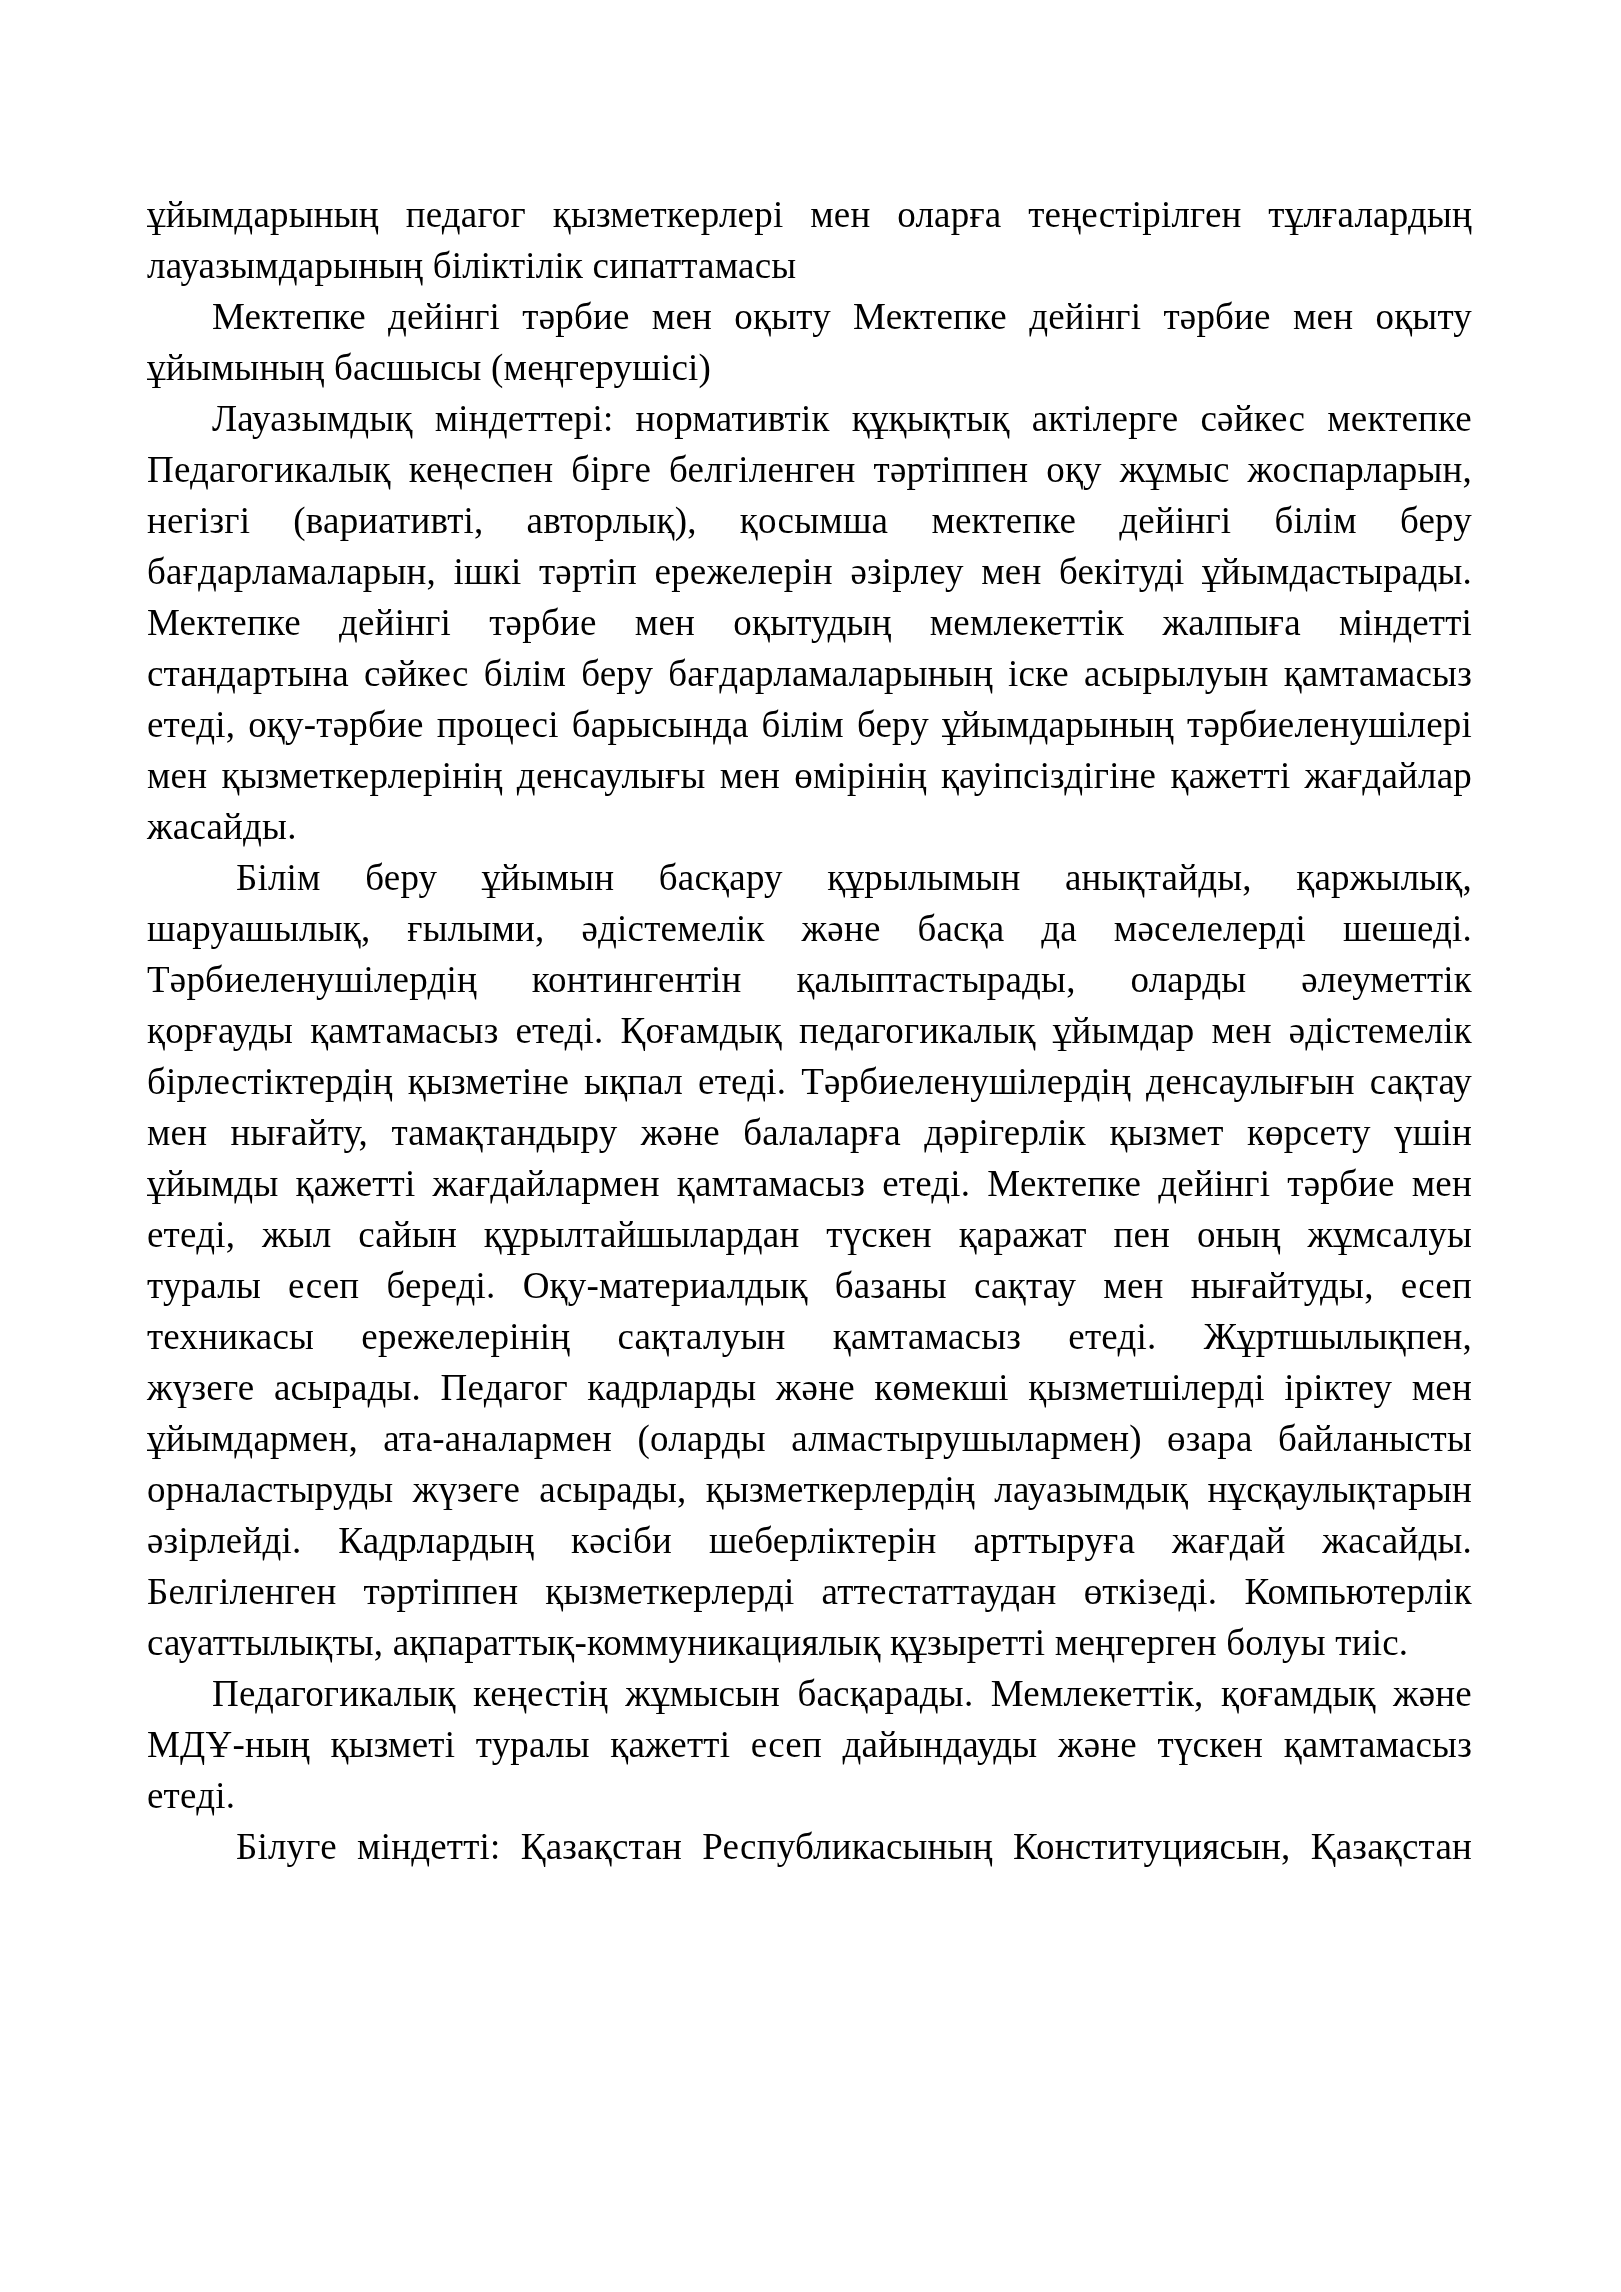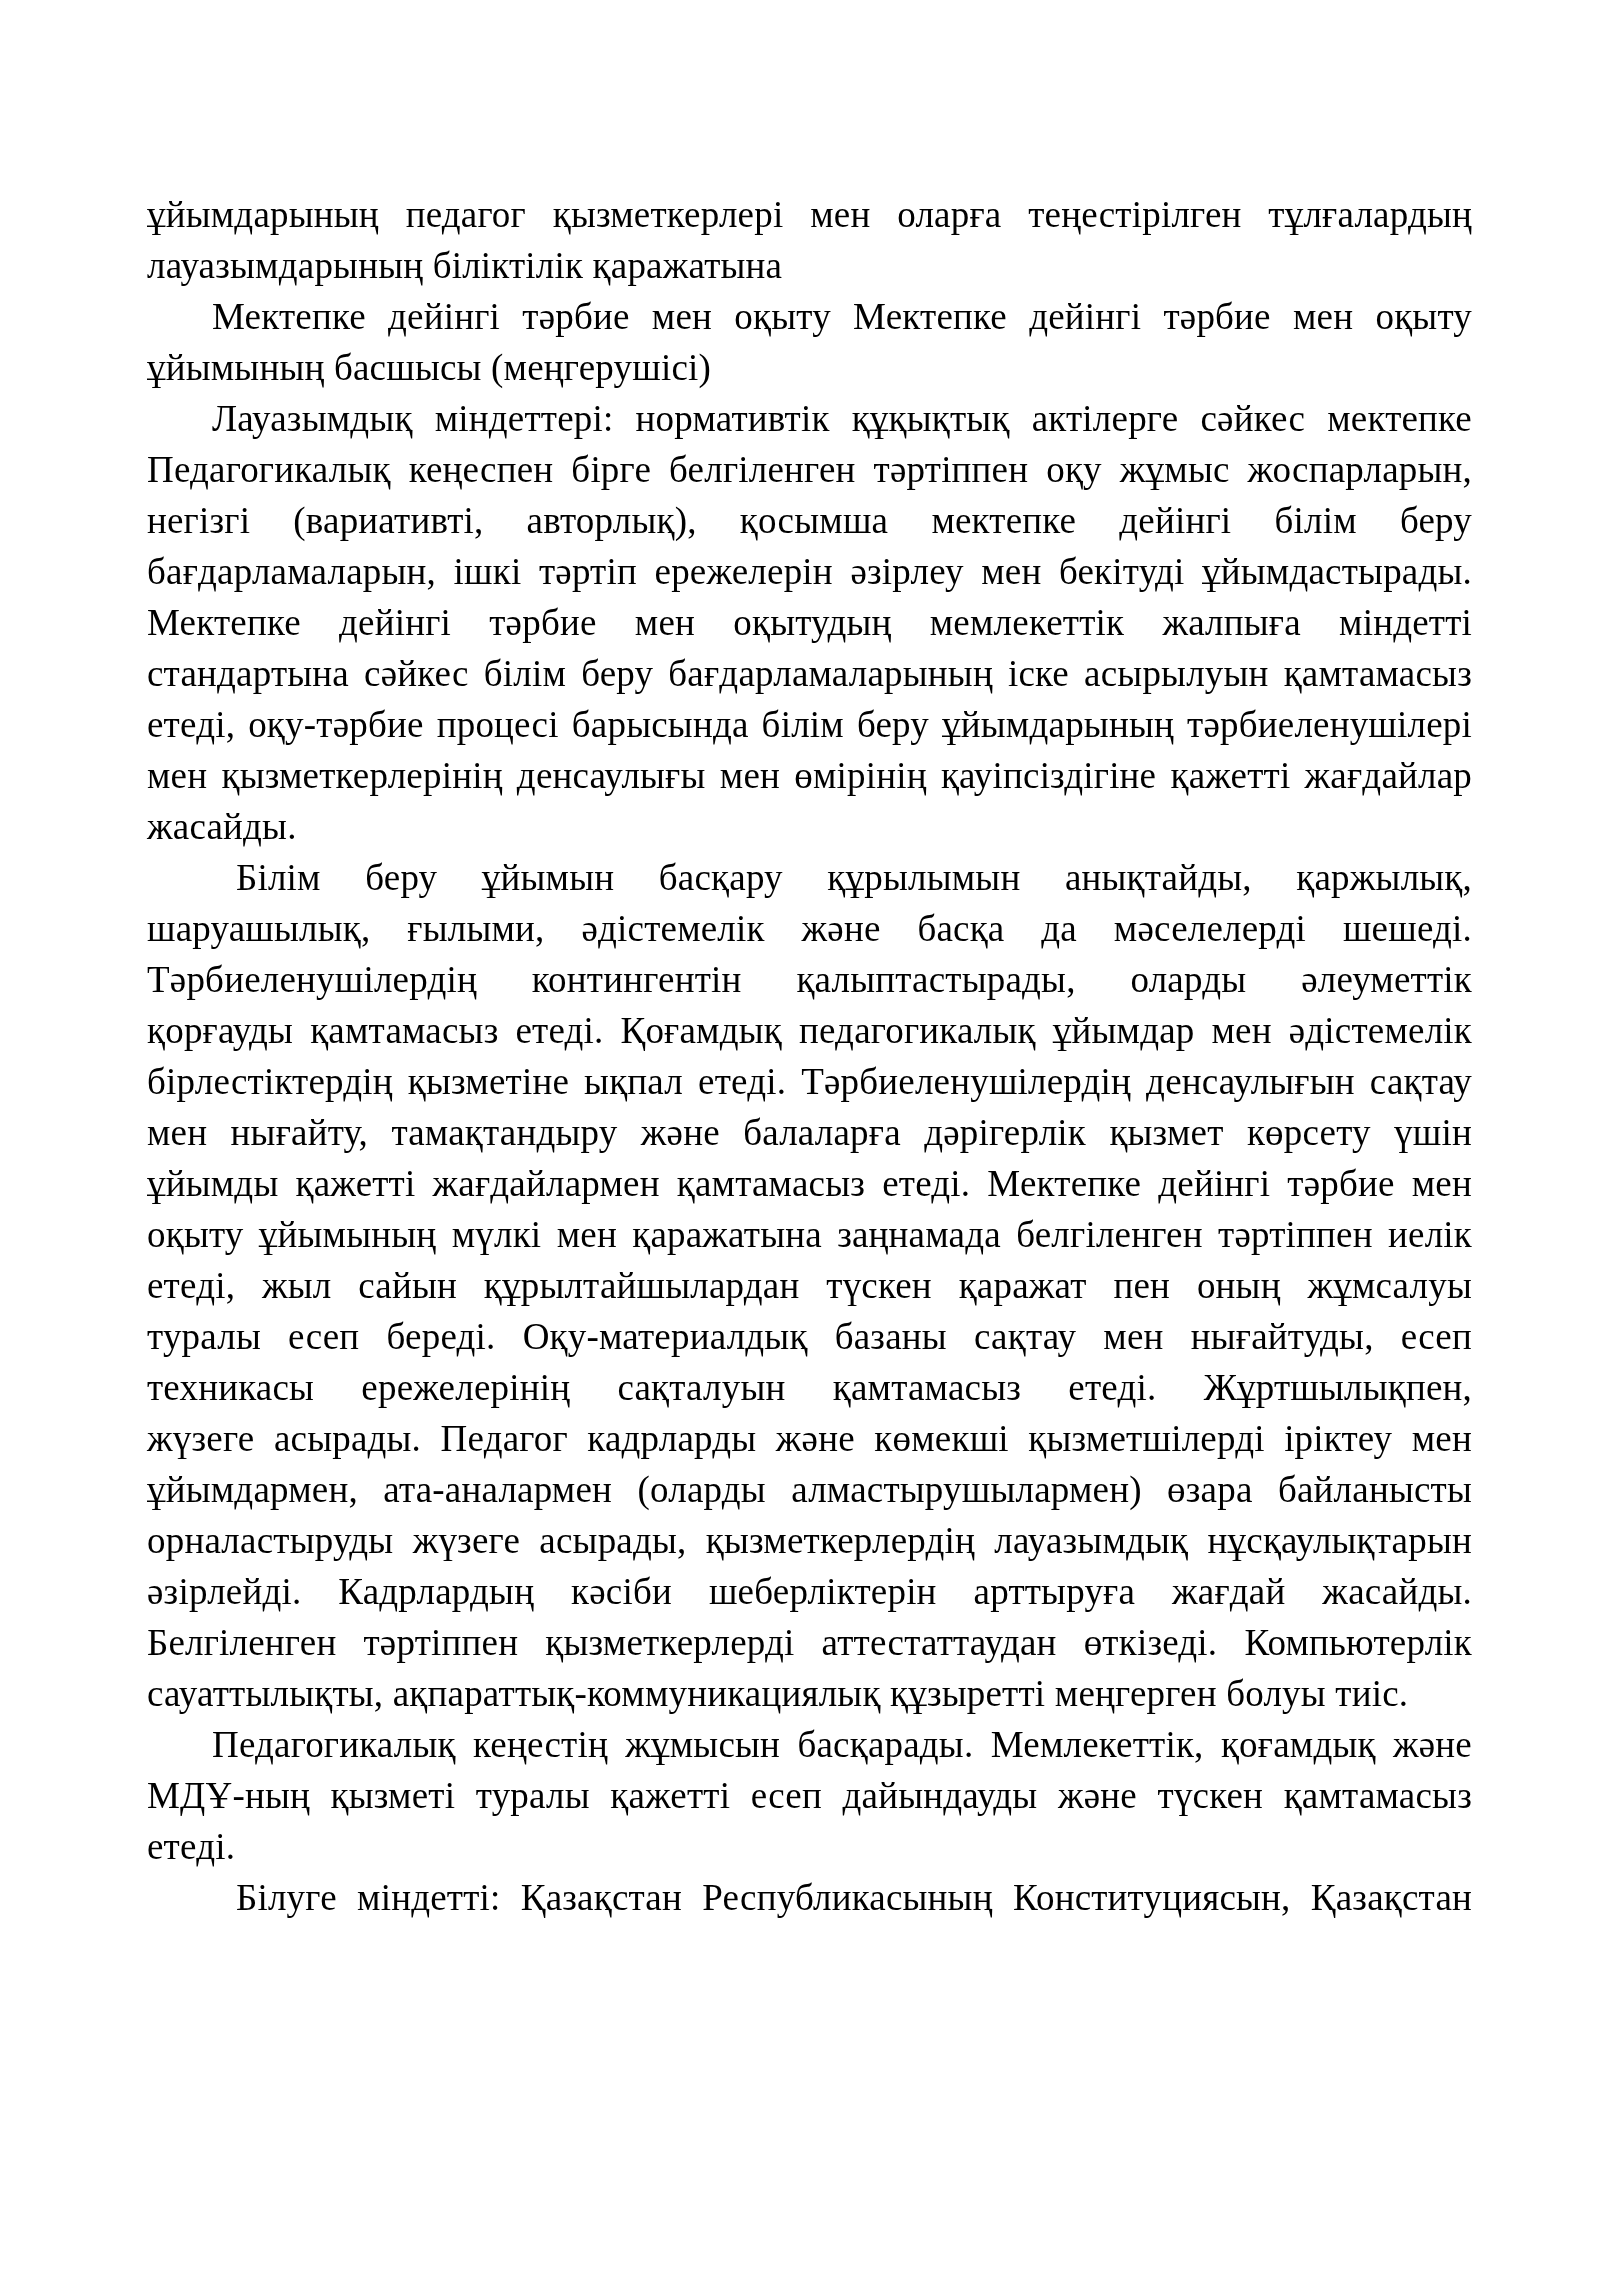--- a/index.html
+++ b/index.html
@@ -45,21 +45,21 @@
     padding-left: 89px;
   }
 </style>
 </head>
 <body>
 
 <div class="page">
   <div class="text-block">
       <div class="paragraph">
         <div class="line">ұйымдарының педагог қызметкерлері мен оларға теңестірілген тұлғалардың</div>
-        <div class="line unjustified">лауазымдарының біліктілік қаражатына</div>
+        <div class="line unjustified">лауазымдарының біліктілік сипаттамасы</div>
       </div>
       <div class="paragraph">
         <div class="line indent-sm">Мектепке дейінгі тәрбие мен оқыту Мектепке дейінгі тәрбие мен оқыту</div>
         <div class="line unjustified">ұйымының басшысы (меңгерушісі)</div>
       </div>
       <div class="paragraph">
         <div class="line indent-sm">Лауазымдық міндеттері: нормативтік құқықтық актілерге сәйкес мектепке</div>
         <div class="line">Педагогикалық кеңеспен бірге белгіленген тәртіппен оқу жұмыс жоспарларын,</div>
         <div class="line">негізгі (вариативті, авторлық), қосымша мектепке дейінгі білім беру</div>
         <div class="line">бағдарламаларын, ішкі тәртіп ережелерін әзірлеу мен бекітуді ұйымдастырады.</div>
@@ -70,21 +70,20 @@
         <div class="line unjustified">жасайды.</div>
       </div>
       <div class="paragraph">
         <div class="line indent-lg">Білім беру ұйымын басқару құрылымын анықтайды, қаржылық,</div>
         <div class="line">шаруашылық, ғылыми, әдістемелік және басқа да мәселелерді шешеді.</div>
         <div class="line">Тәрбиеленушілердің контингентін қалыптастырады, оларды әлеуметтік</div>
         <div class="line">қорғауды қамтамасыз етеді. Қоғамдық педагогикалық ұйымдар мен әдістемелік</div>
         <div class="line">бірлестіктердің қызметіне ықпал етеді. Тәрбиеленушілердің денсаулығын сақтау</div>
         <div class="line">мен нығайту, тамақтандыру және балаларға дәрігерлік қызмет көрсету үшін</div>
         <div class="line">ұйымды қажетті жағдайлармен қамтамасыз етеді. Мектепке дейінгі тәрбие мен</div>
-        <div class="line">оқыту ұйымының мүлкі мен қаражатына заңнамада белгіленген тәртіппен иелік</div>
         <div class="line">етеді, жыл сайын құрылтайшылардан түскен қаражат пен оның жұмсалуы</div>
         <div class="line">туралы есеп береді. Оқу-материалдық базаны сақтау мен нығайтуды, есеп</div>
         <div class="line">техникасы ережелерінің сақталуын қамтамасыз етеді. Жұртшылықпен,</div>
         <div class="line">жүзеге асырады. Педагог кадрларды және көмекші қызметшілерді іріктеу мен</div>
         <div class="line">ұйымдармен, ата-аналармен (оларды алмастырушылармен) өзара байланысты</div>
         <div class="line">орналастыруды жүзеге асырады, қызметкерлердің лауазымдық нұсқаулықтарын</div>
         <div class="line">әзірлейді. Кадрлардың кәсіби шеберліктерін арттыруға жағдай жасайды.</div>
         <div class="line">Белгіленген тәртіппен қызметкерлерді аттестаттаудан өткізеді. Компьютерлік</div>
         <div class="line unjustified">сауаттылықты, ақпараттық-коммуникациялық құзыретті меңгерген болуы тиіс.</div>
       </div>

